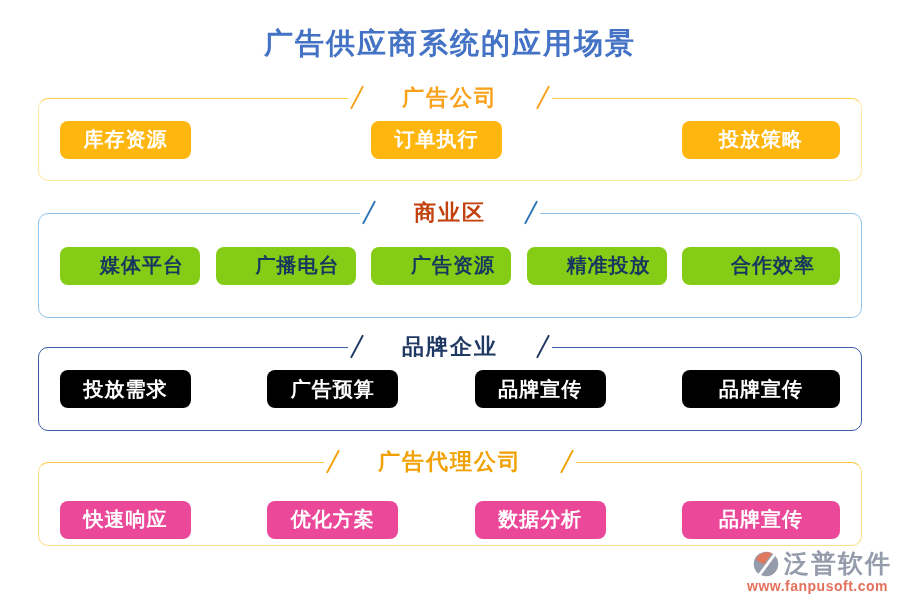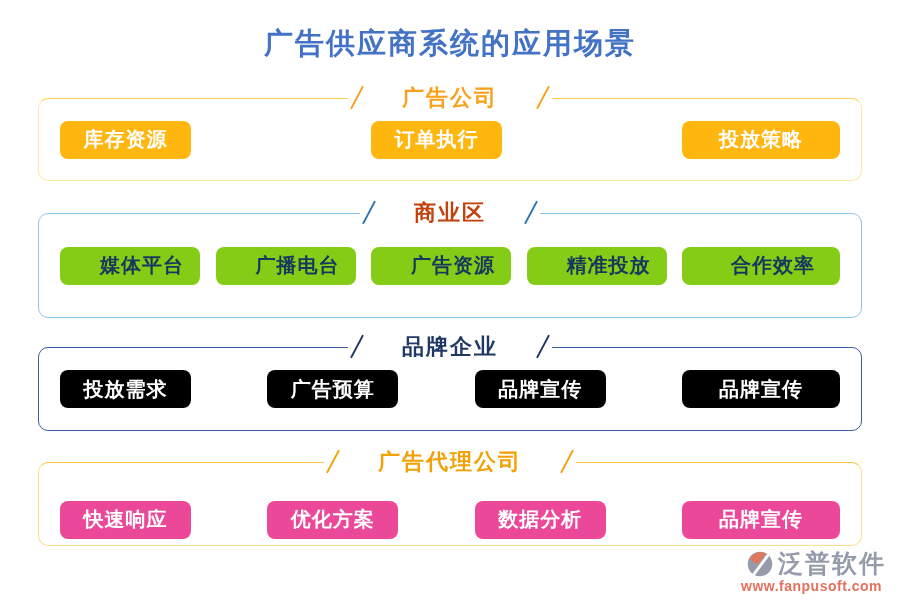--- a/index.html
+++ b/index.html
@@ -86,21 +86,21 @@
   .s3 .section-label { color: #1F3864; }
   .s3 .slash { background: #1F3864; }
   
   .s4 { margin-top: 31px; height: 84px; border-color: #FFDE8A; border-top-color: #FFC53D; }
   .s4 .chip { background: #ec4899; color: #ffffff; margin-top: 31px; }
   .s4 .section-label { color: #F2A104; }
   .s4 .slash { background: #F2A104; }
 
   .footer-brand {
     position: absolute;
-    right: 14px;
+    right: 8px;
     bottom: 6px;
     display: flex;
     flex-direction: column;
     align-items: flex-end;
   }
   .brand-row {
     display: flex;
     align-items: center;
     gap: 4px;
   }

